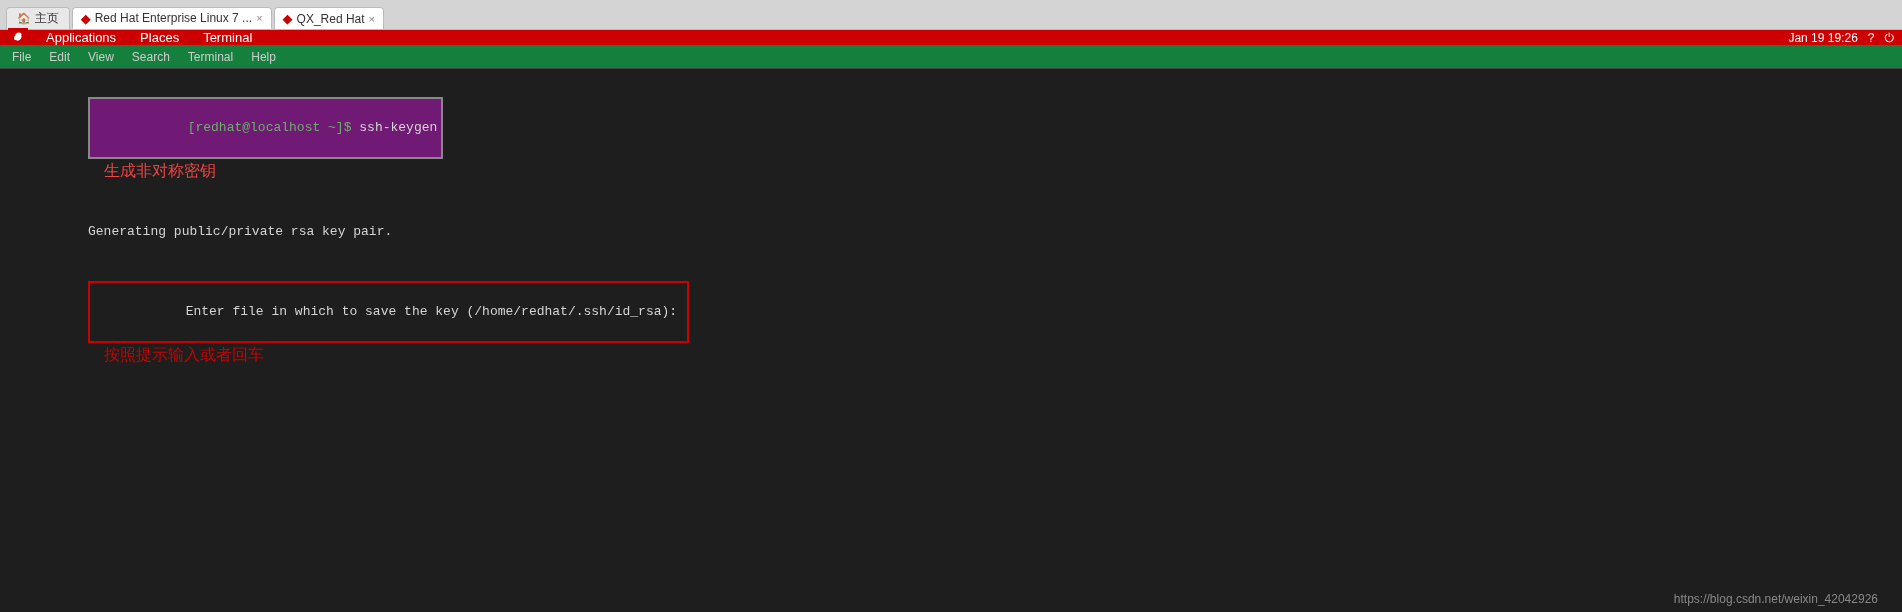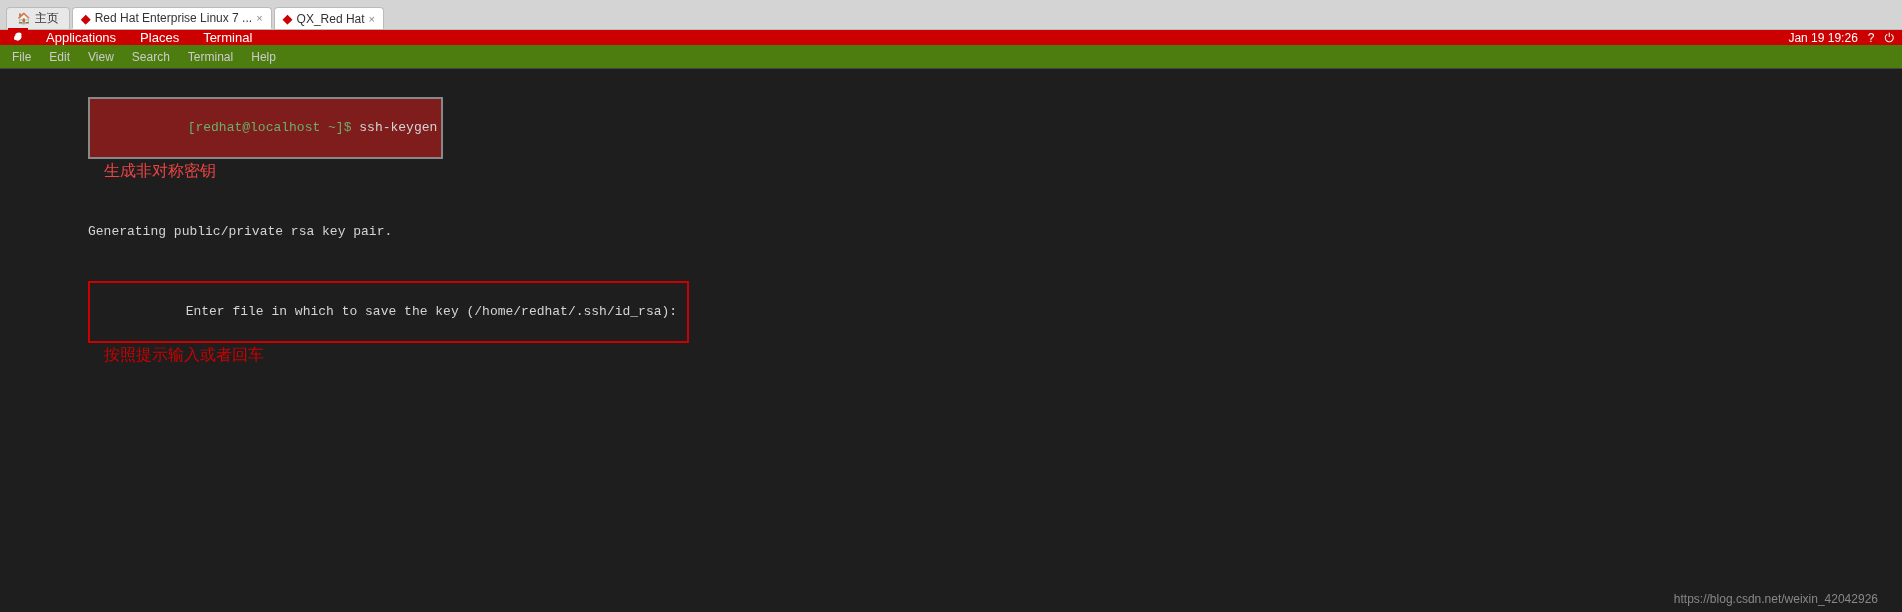--- a/index.html
+++ b/index.html
@@ -142,21 +142,21 @@
       align-items: center;
     }
     .win-btn {
       color: #aaa;
       font-size: 14px;
       cursor: pointer;
     }
 
     
     .terminal-menu {
-      background: #4d7c0f;
+      background: #15803d;
       height: 24px;
       display: flex;
       align-items: center;
       padding: 0 8px;
       gap: 10px;
       border-bottom: 1px solid #444;
     }
     .terminal-menu-item {
       color: #ccc;
       font-size: 12px;
@@ -338,21 +338,21 @@
         <span class="terminal-menu-item">Edit</span>
         <span class="terminal-menu-item">View</span>
         <span class="terminal-menu-item">Search</span>
         <span class="terminal-menu-item">Terminal</span>
         <span class="terminal-menu-item">Help</span>
       </div>
 
       <div class="terminal-body">
 
         <div class="terminal-line">
-          <span class="annotation-box" style="background:#7f1d1d; border:2px solid #888; padding:0 4px;">
+          <span class="annotation-box" style="background:#701a75; border:2px solid #888; padding:0 4px;">
             <span class="prompt-user">[redhat@localhost ~]$ </span><span class="cmd-text">ssh-keygen</span>
           </span>
           <span class="annotation-text">生成非对称密钥</span>
         </div>
 
         <div class="terminal-line">
           <span>Generating public/private rsa key pair.</span>
         </div>
 
         <div class="terminal-line">

